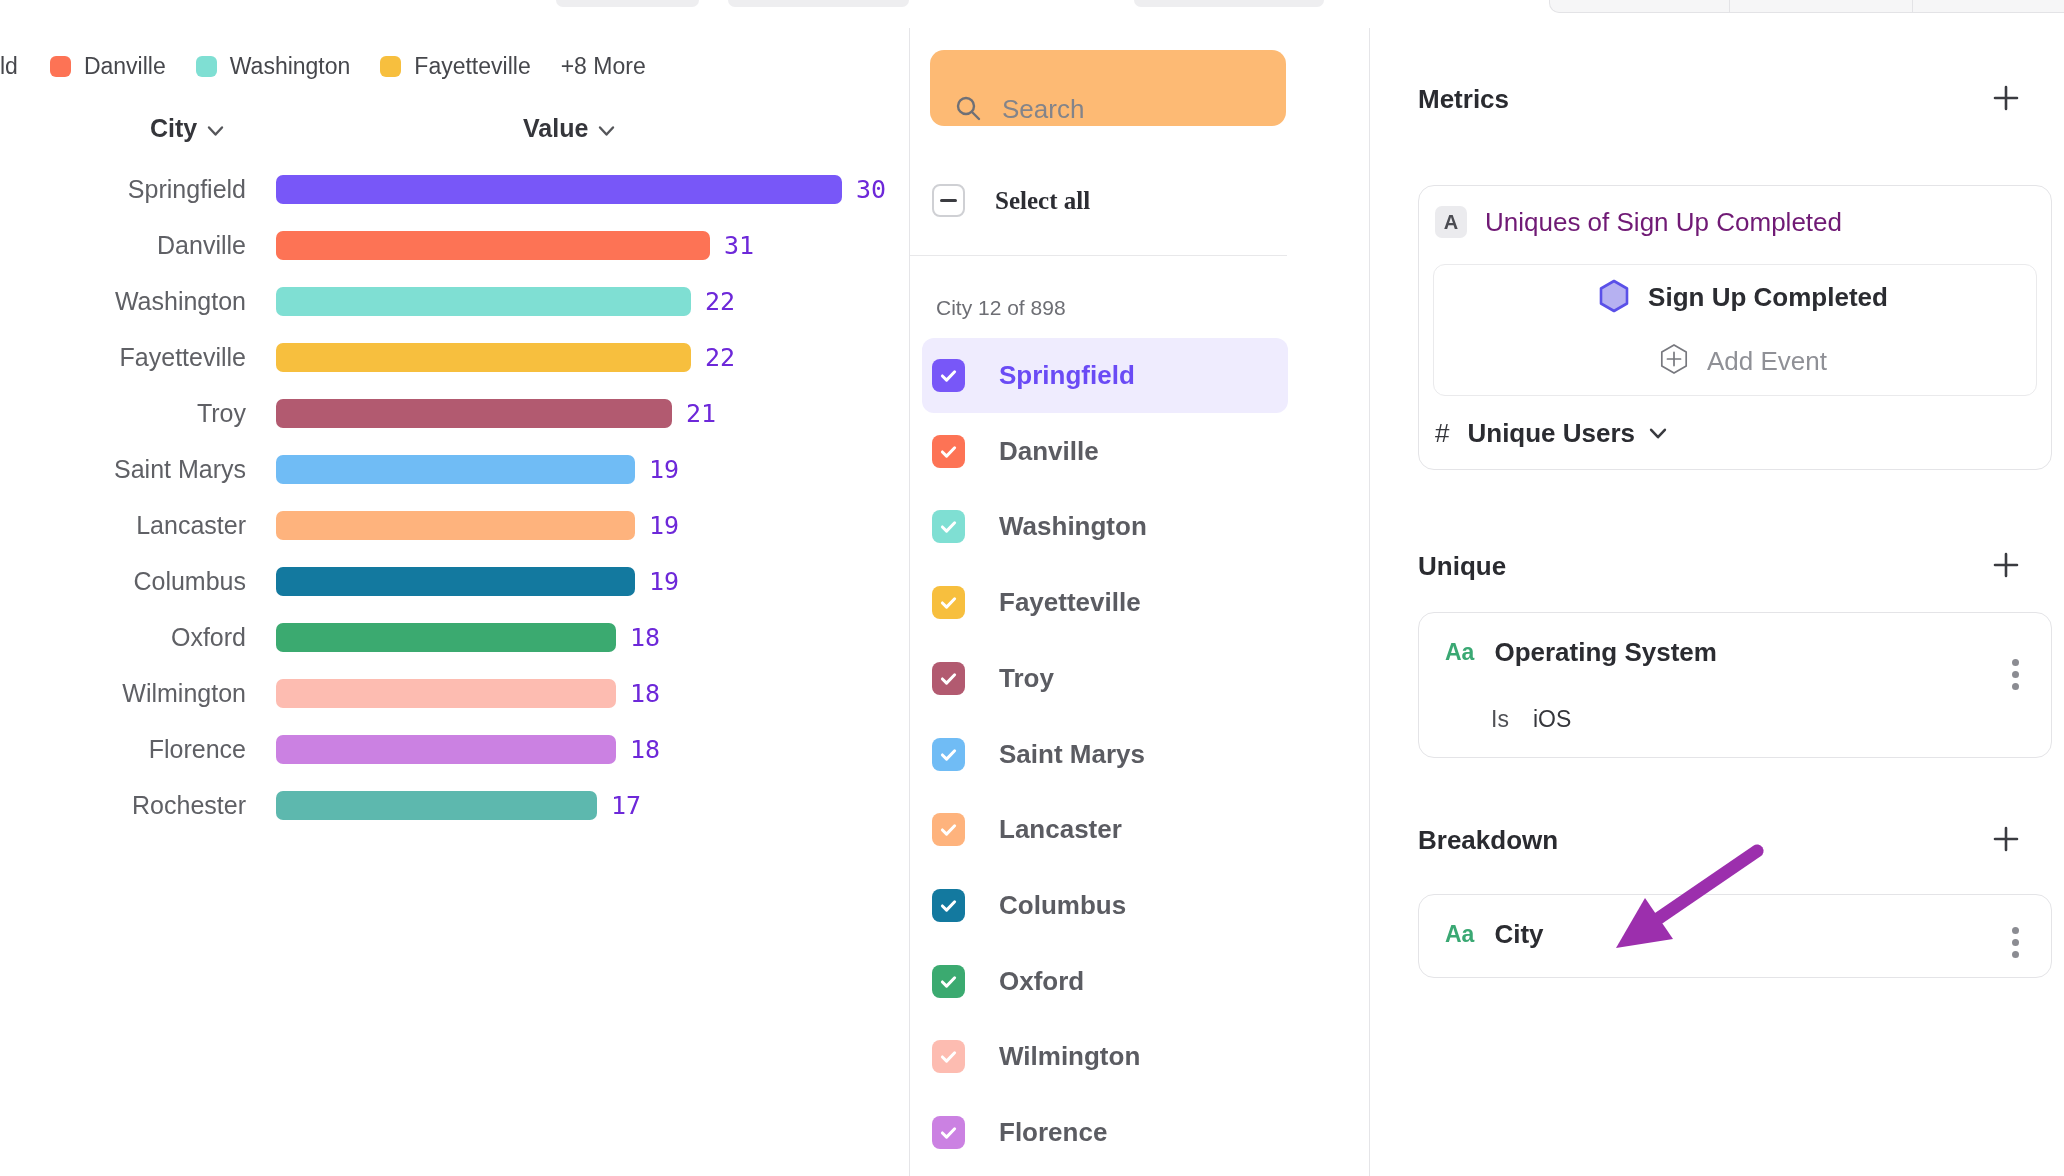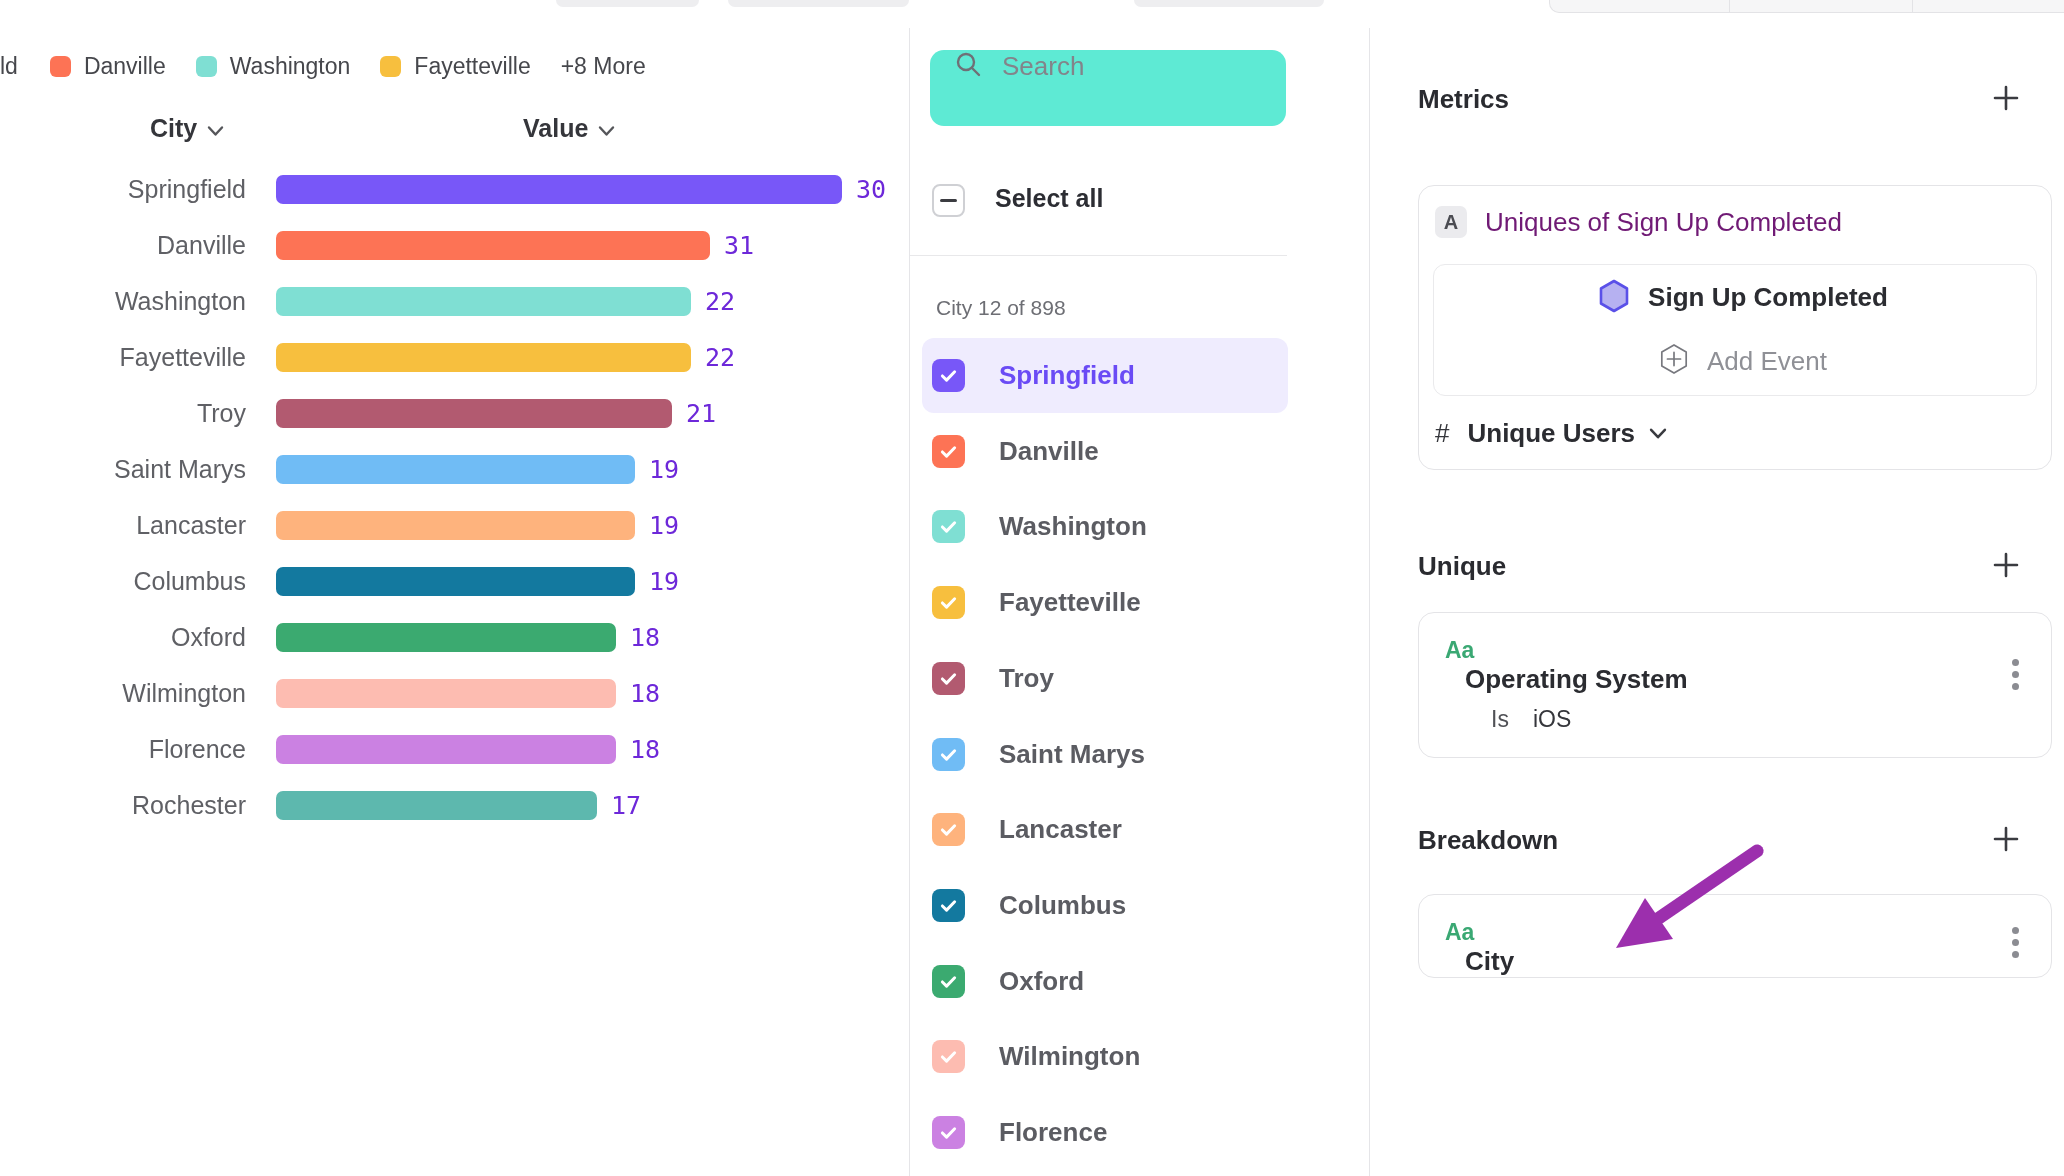--- a/index.html
+++ b/index.html
@@ -30,26 +30,26 @@
 
   
   .chart-rows { position:absolute; left:0; top:161px; width:907px; }
   .crow { display:flex; align-items:center; height:56px; }
   .clabel { flex:0 0 246px; text-align:right; font-size:25px; color:#5f6065; }
   .cbar { height:29px; border-radius:7px; margin-left:30px; flex:0 0 auto; }
   .cval { margin-left:14px; font-family:"DejaVu Sans Mono", monospace; font-size:25px; color:#6d28d9; }
 
   
   .vline { position:absolute; top:28px; bottom:0; width:1px; background:#e5e5e8; }
-  .search { position:absolute; left:930px; top:50px; width:356px; height:76px; background:#5eead4;
-    border-radius:14px; display:flex; align-items:flex-start; padding-left:24px; }
+  .search { position:absolute; left:930px; top:50px; width:356px; height:76px; background:#fdba74;
+    border-radius:14px; display:flex; align-items:flex-end; padding-left:24px; }
   .search input { border:none; outline:none; background:transparent; margin-left:18px; width:250px;
     font-family:"Liberation Sans", sans-serif; font-size:26px; color:#45464b; }
   .search input::placeholder { color:#83848a; }
-  .select-all { position:absolute; left:932px; top:184px; display:flex; align-items:flex-start; cursor:pointer; }
+  .select-all { position:absolute; left:932px; top:184px; display:flex; align-items:center; cursor:pointer;font-family:Liberation Serif, serif; }
   .sa-box { width:33px; height:33px; border:2px solid #cfd0d4; border-radius:8px; background:#fff;
     display:flex; align-items:center; justify-content:center; }
   .sa-minus { width:17px; height:3px; background:#3b3c41; border-radius:2px; }
   .sa-label { margin-left:30px; font-size:25px; font-weight:700; color:#2c2d33; }
   .pdivider { position:absolute; left:910px; top:255px; width:377px; height:1px; background:#e8e8ea; }
   .count { position:absolute; left:936px; top:296px; font-size:21px; color:#6d6e74; }
   .prow { position:absolute; left:922px; width:366px; height:75px; border-radius:12px;
     display:flex; align-items:center; padding-left:10px; cursor:pointer; }
   .prow.sel { background:#efecfe; }
   .pcheck { width:33px; height:33px; border-radius:8px; display:flex; align-items:center; justify-content:center; flex:0 0 auto; }
@@ -67,21 +67,21 @@
     font-size:20px; font-weight:700; display:flex; align-items:center; justify-content:center; flex:0 0 auto; }
   .metric-a .mtext { margin-left:18px; font-size:26px; color:#701a75; }
   .inner-card { position:absolute; left:14px; right:14px; top:78px; height:132px;
     border:1.5px solid #eaeaec; border-radius:12px; }
   .ev-row { display:flex; align-items:center; height:65px; padding-left:16px;justify-content:center; }
   .ev-name { margin-left:18px; font-size:26px; font-weight:700; color:#2b2c31; }
   .ev-add { margin-left:18px; font-size:26px; color:#8f9096; }
   .agg-row { position:absolute; left:16px; top:232px; display:flex; align-items:center; }
   .agg-sym { font-size:26px; color:#35363b; }
   .agg-label { margin-left:18px; font-size:26px; font-weight:700; color:#2b2c31; }
-  .prop-row { display:flex; align-items:flex-start; padding:24px 0 0 26px;flex-direction:column; }
+  .prop-row { display:flex; align-items:center; padding:24px 0 0 26px; }
   .aa { font-size:23px; font-weight:700; color:#3aa873; flex:0 0 auto; }
   .prop-name { margin-left:20px; font-size:26px; font-weight:700; color:#2b2c31; }
   .sub-row { position:absolute; left:72px; top:93px; display:flex; align-items:center; font-size:23px; }
   .op { color:#505156; }
   .opval { margin-left:24px; color:#35363b; }
   .kebab { position:absolute; right:28px; display:flex; flex-direction:column; gap:5px; cursor:pointer;
     padding:4px; }
   .kdot { width:7px; height:7px; border-radius:50%; background:#8b8c92; }
   .arrow-overlay { position:absolute; left:1560px; top:815px; width:230px; height:165px; pointer-events:none; }
 </style>

